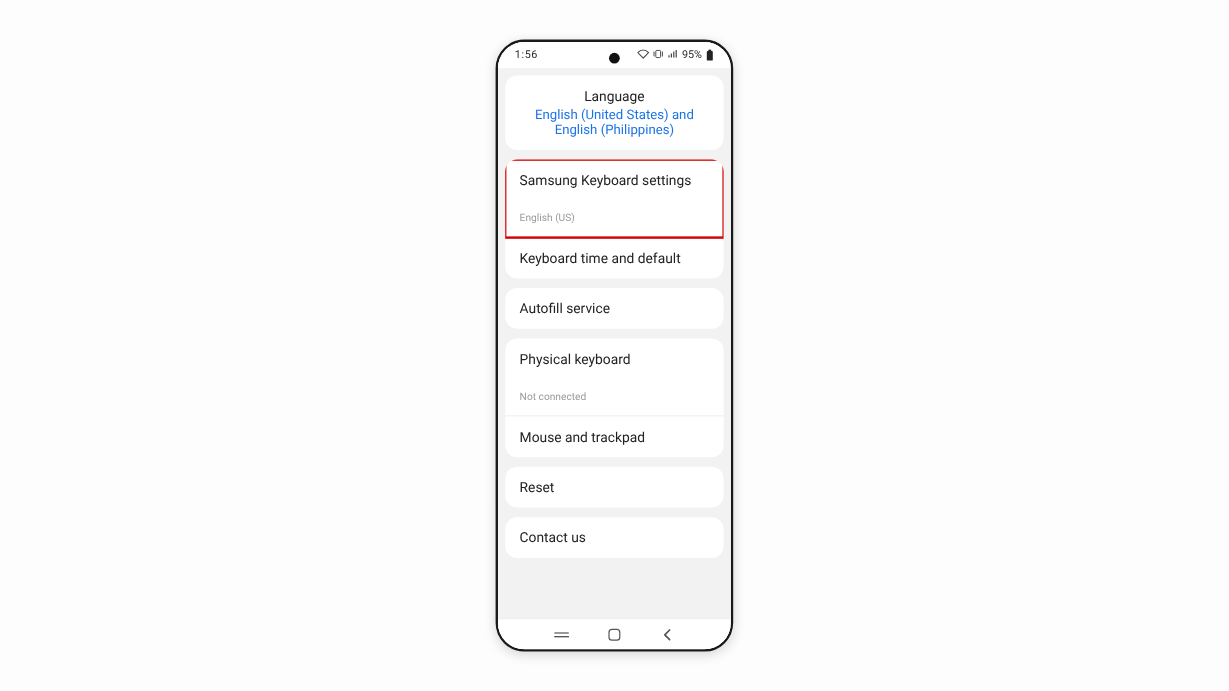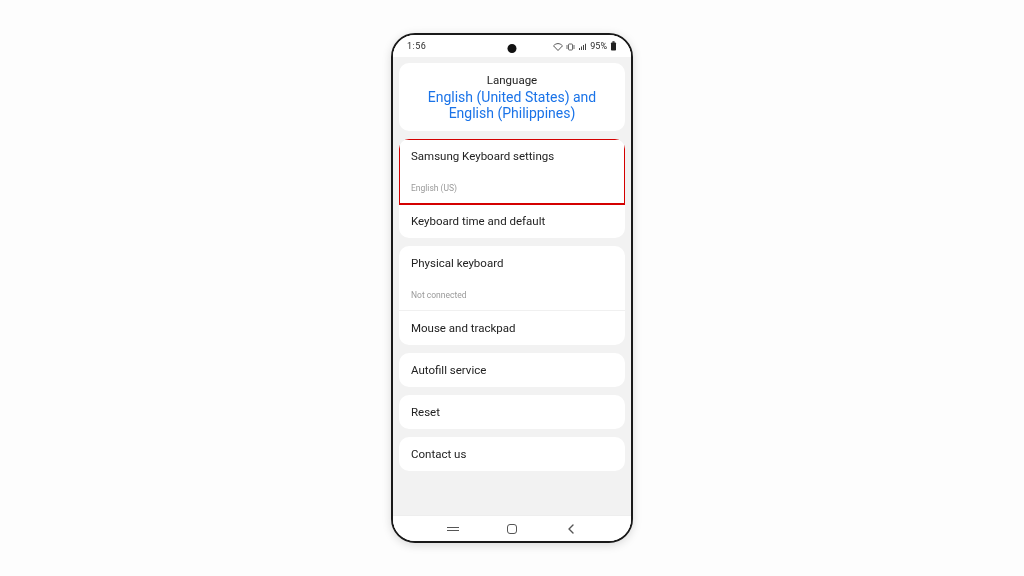--- a/index.html
+++ b/index.html
@@ -7,21 +7,21 @@
     width: 1024px;
     height: 576px;
     background: #fdfdfd;
     font-family: -apple-system, Roboto, "Segoe UI", Arial, sans-serif;
     display: flex;
     align-items: center;
     justify-content: center;
     overflow: hidden;
   }
   .phone-frame {
-    width: 242px;
+    width: 198px;
     height: 510px;
     background: #f2f2f2;
     border: 2px solid #1a1a1a;
     border-radius: 24px;
     position: relative;
     overflow: hidden;
     box-shadow: 0 2px 10px rgba(0,0,0,0.15);
   }
   .phone-frame::before { 
     content: "";
@@ -47,21 +47,21 @@
     height: 22px;
     display: flex;
     align-items: center;
     justify-content: space-between;
     padding: 0 14px;
     font-size: 9px;
     color: #2b2b2b;
     background: #fff;
   }
   .status-left { letter-spacing: 0.5px; }
-  .status-right { display: flex; align-items: flex-end; gap: 3px; }
+  .status-right { display: flex; align-items: flex-start; gap: 3px; }
   .status-icon { display: inline-flex; }
   .bat-pct { font-size: 9px; }
   
   .page-header {
     display: flex;
     align-items: center;
     padding: 6px 12px 10px 12px;
     background: #fff;
     border-bottom: 1px solid #eee;
   }
@@ -72,21 +72,21 @@
   .list { flex:1; overflow-y:auto; background:#f2f2f2; }
   .group { margin-top: 8px; background:#fff; border-radius: 10px; margin-left:6px; margin-right:6px; overflow:hidden; }
   .group:first-child { margin-top: 6px; text-align: center; }
   .item {
     padding: 10px 12px;
     border-bottom: 1px solid #f0f0f0;
     position: relative;
   }
   .item:last-child { border-bottom: none; }
   .item .label { font-size: 11.5px; color: #222; }
-  .item .sub-blue { font-size: 14px; color: #1a73e8; margin-top: 2px; }
+  .item .sub-blue { font-size: 11px; color: #1a73e8; margin-top: 2px; }
   .item .sub-grey { font-size: 8.5px; color: #9a9a9a; margin-top: 20px; }
   .item.highlight { outline: 2px solid #d40000; outline-offset: -1px; }
   
   .nav-bar {
     height: 26px;
     background: #fff;
     border-top: 1px solid #eee;
     display:flex;
     align-items:center;
     justify-content:space-around;
@@ -149,31 +149,31 @@
           <div class="label">Samsung Keyboard settings</div>
           <div class="sub-grey">English (US)</div>
         </div>
         <div class="item">
           <div class="label">Keyboard time and default</div>
         </div>
       </div>
 
       <div class="group">
         <div class="item">
+          <div class="label">Autofill service</div>
+        </div>
+      </div>
+
+      <div class="group">
+        <div class="item">
           <div class="label">Physical keyboard</div>
           <div class="sub-grey">Not connected</div>
         </div>
         <div class="item">
           <div class="label">Mouse and trackpad</div>
-        </div>
-      </div>
-
-      <div class="group">
-        <div class="item">
-          <div class="label">Autofill service</div>
         </div>
       </div>
 
       <div class="group">
         <div class="item">
           <div class="label">Reset</div>
         </div>
       </div>
 
       <div class="group">

